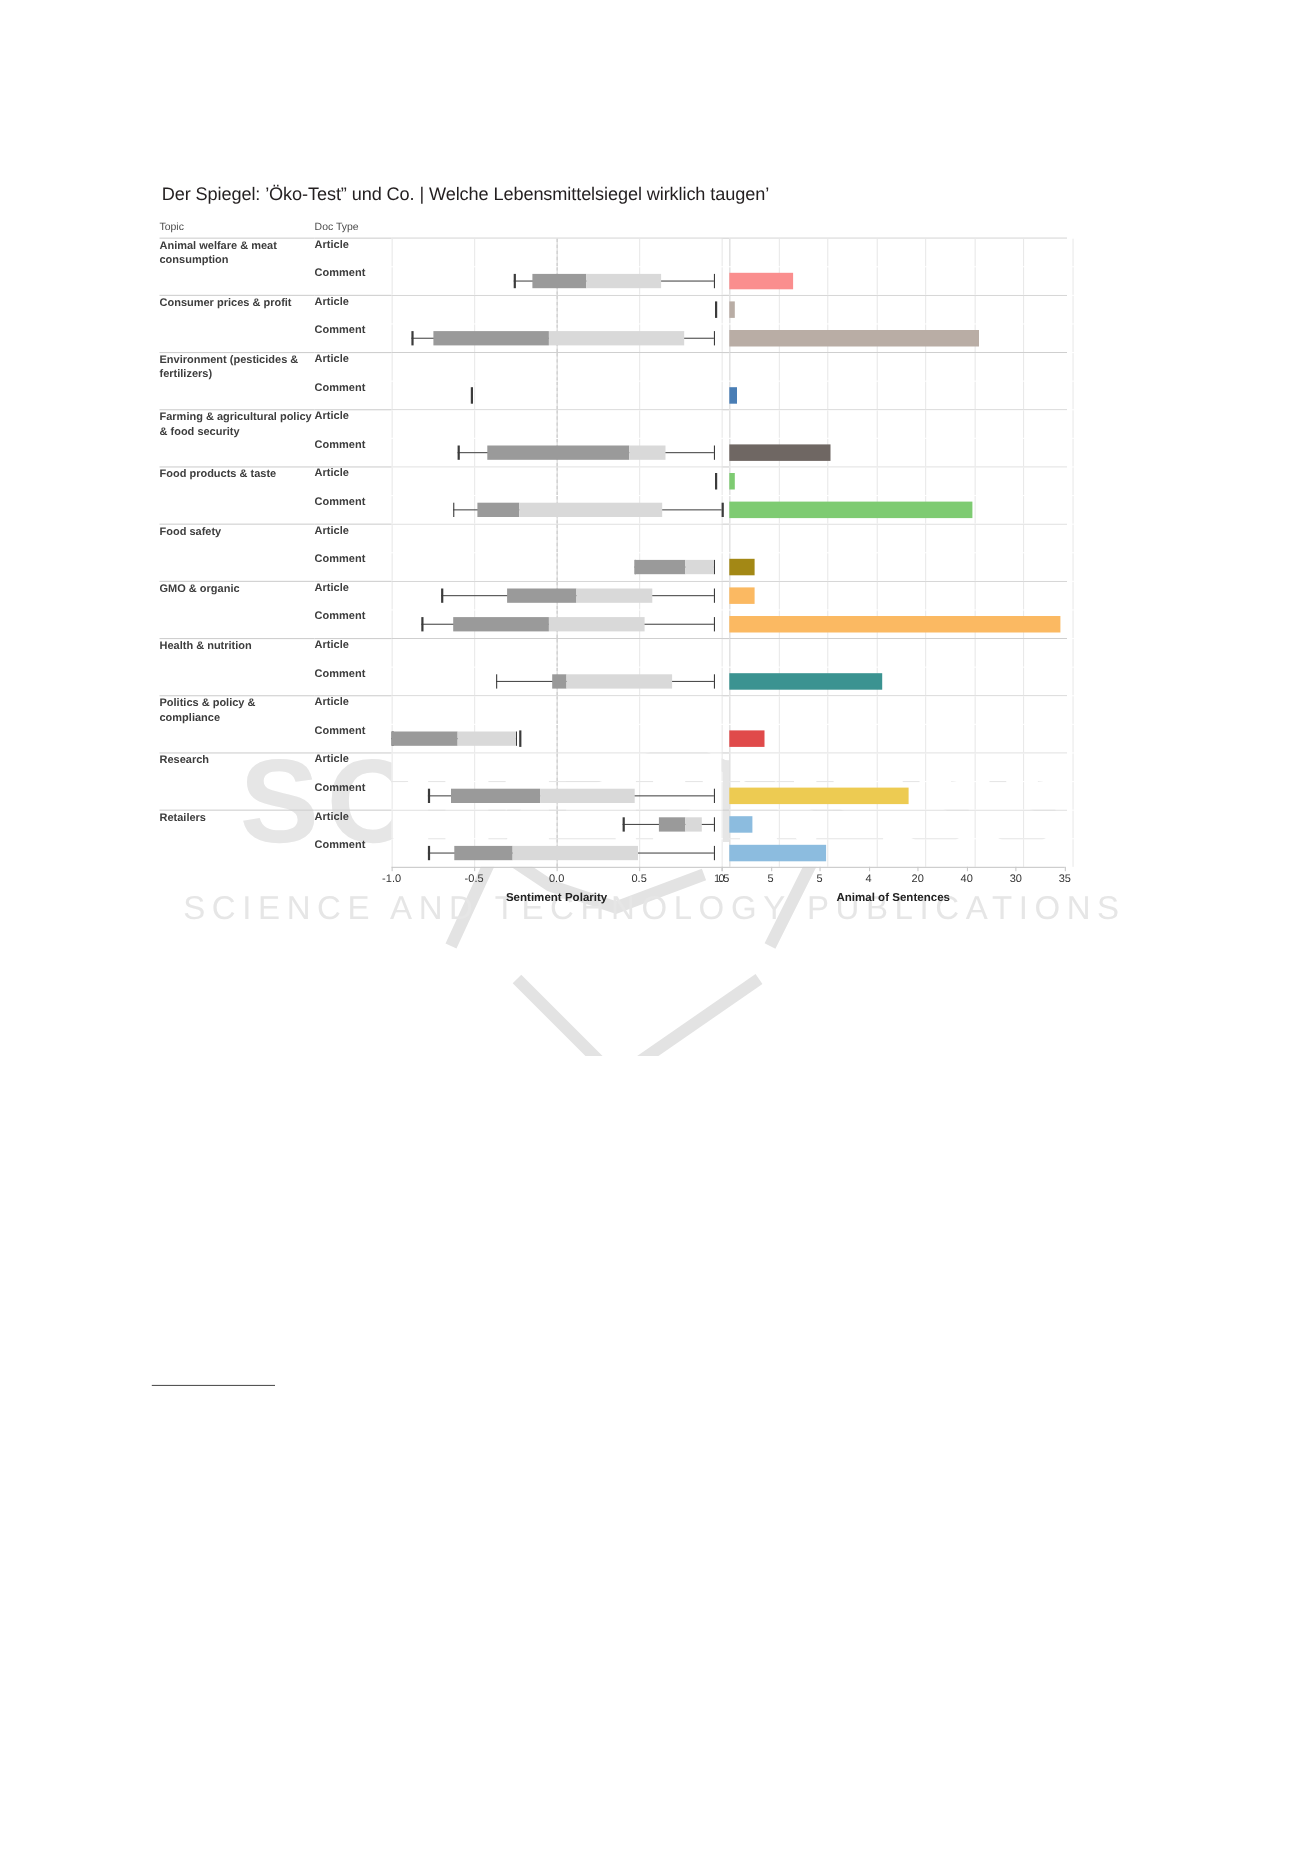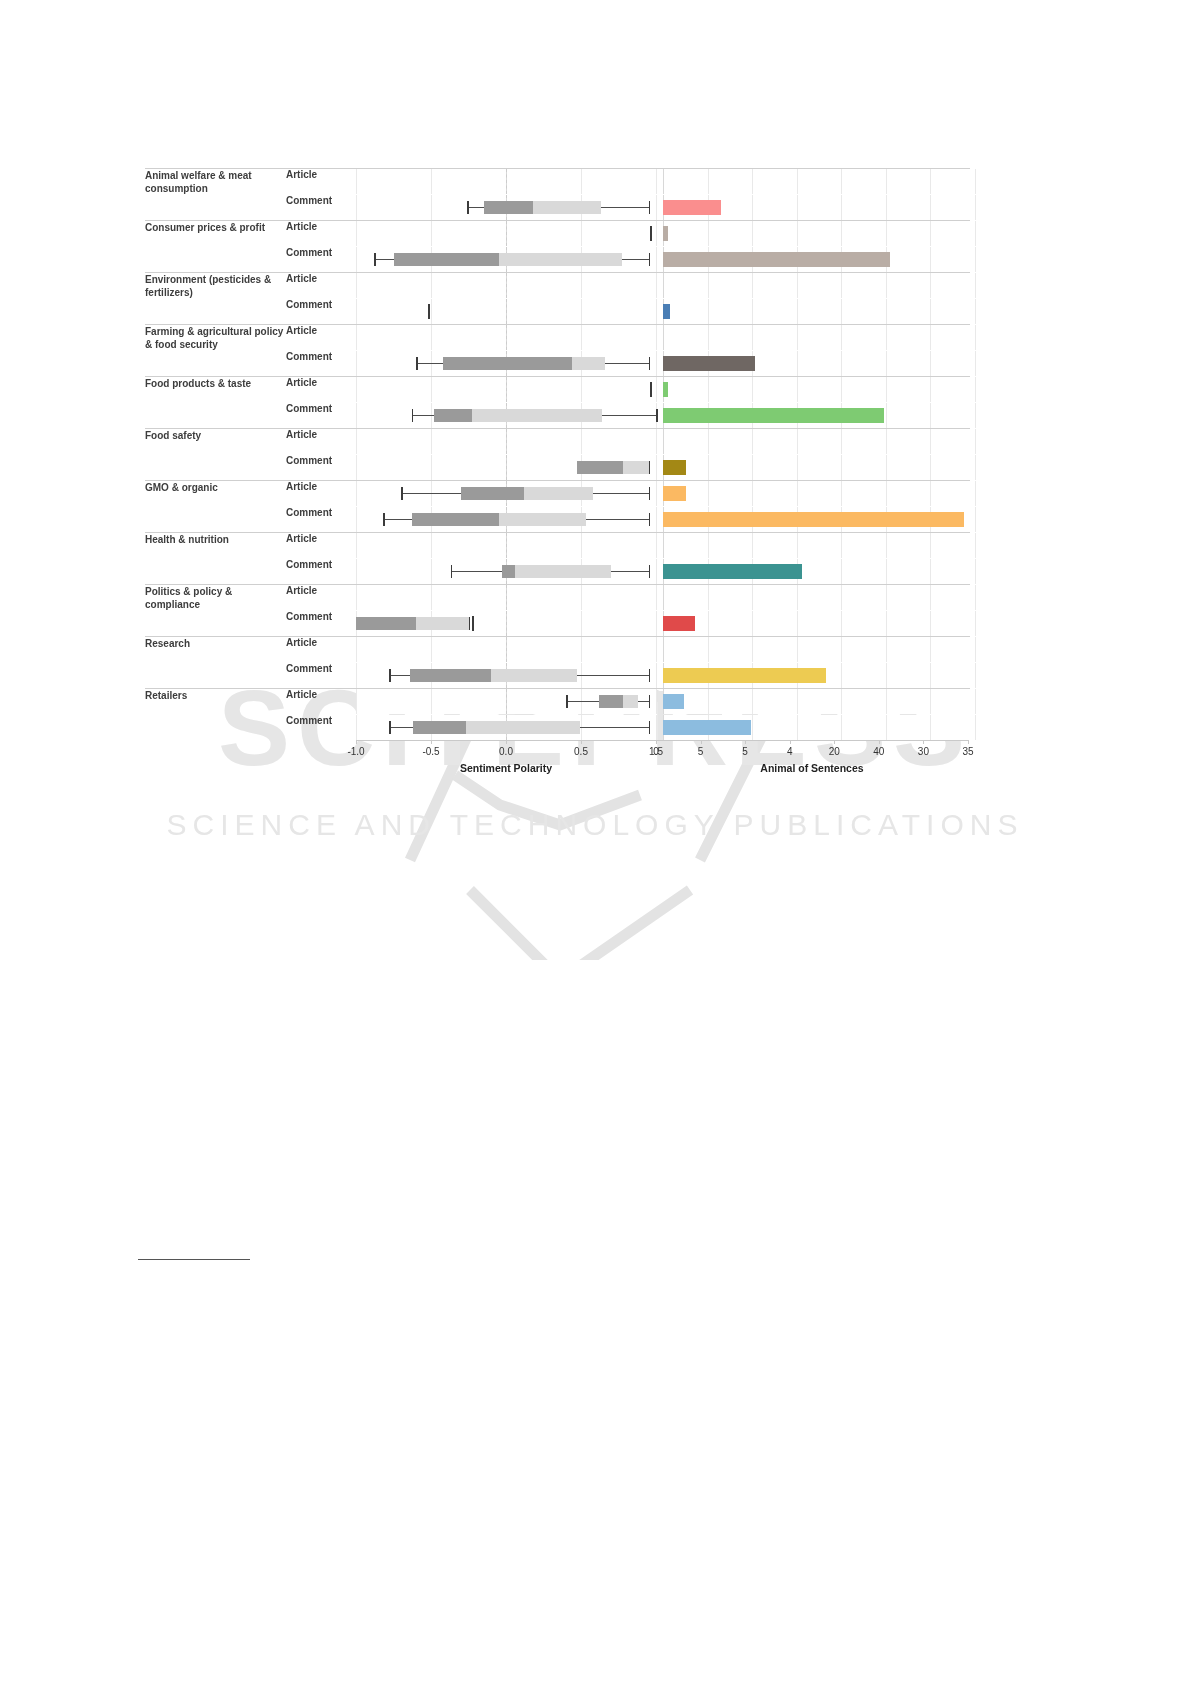--- a/index.html
+++ b/index.html
@@ -74,21 +74,26 @@
       <path d="M455 215 L500 245 L560 265 L640 235"></path>
       <path d="M470 330 L560 420 L690 330"></path>
     </g>
     <text x="595" y="205" text-anchor="middle" font-family="Liberation Sans, sans-serif" font-size="108" font-weight="bold" fill="#e6e6e6" letter-spacing="7">SCITEPRESS</text>
     <text x="595" y="275" text-anchor="middle" font-family="Liberation Sans, sans-serif" font-size="30" fill="#e6e6e6" letter-spacing="6">SCIENCE AND TECHNOLOGY PUBLICATIONS</text>
   </svg>
 </div>
 
 <div id="figure">
 
+  <div id="chart-title">Der Spiegel: ’Öko-Test” und Co. | Welche Lebensmittelsiegel wirklich taugen’</div>
 
+  <div class="col-head-row">
+    <div class="ch-topic">Topic</div>
+    <div class="ch-doc">Doc Type</div>
+  </div>
 
   <table class="grid" id="grid-table">
       <tbody id="grid-body">
         <tr>
           <td class="topic-cell" rowspan="2">Animal welfare &amp; meat consumption</td>
           <td class="doc-cell first">Article</td>
           <td class="plot-cell">
             <div class="panel left">
               <div class="gridline" style="left: 0px;"></div>
               <div class="gridline" style="left: 75px;"></div>

